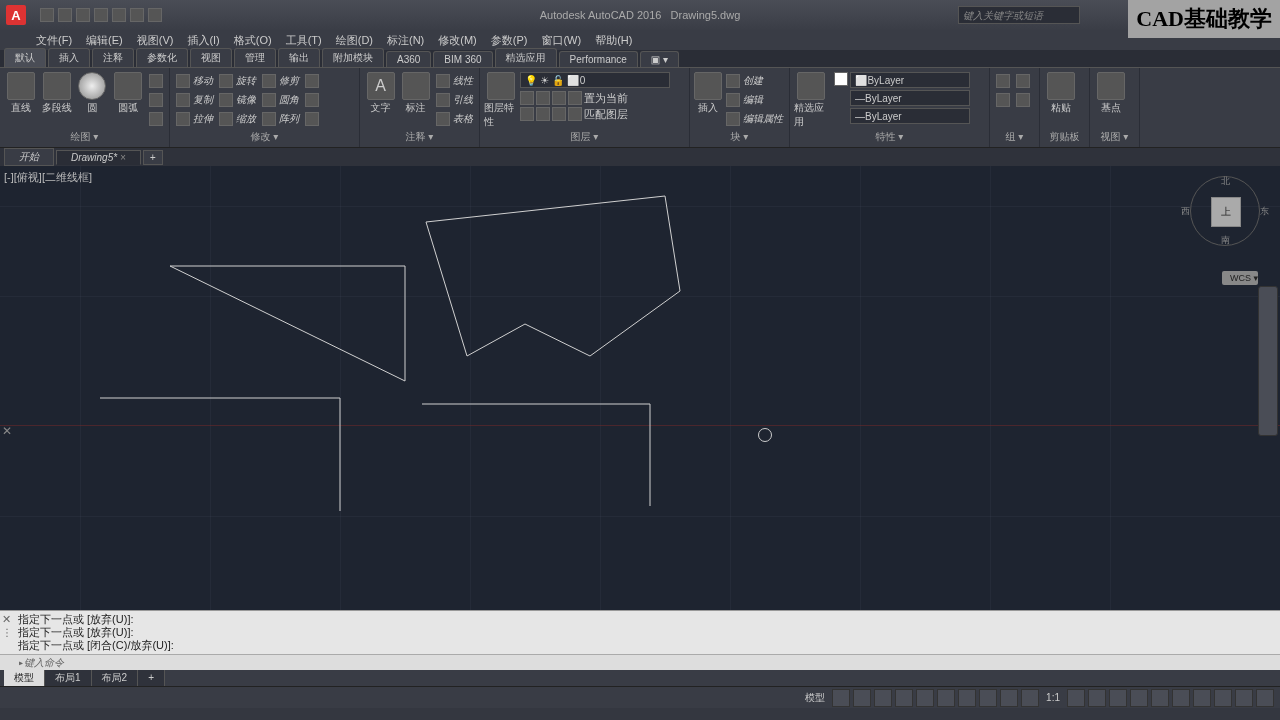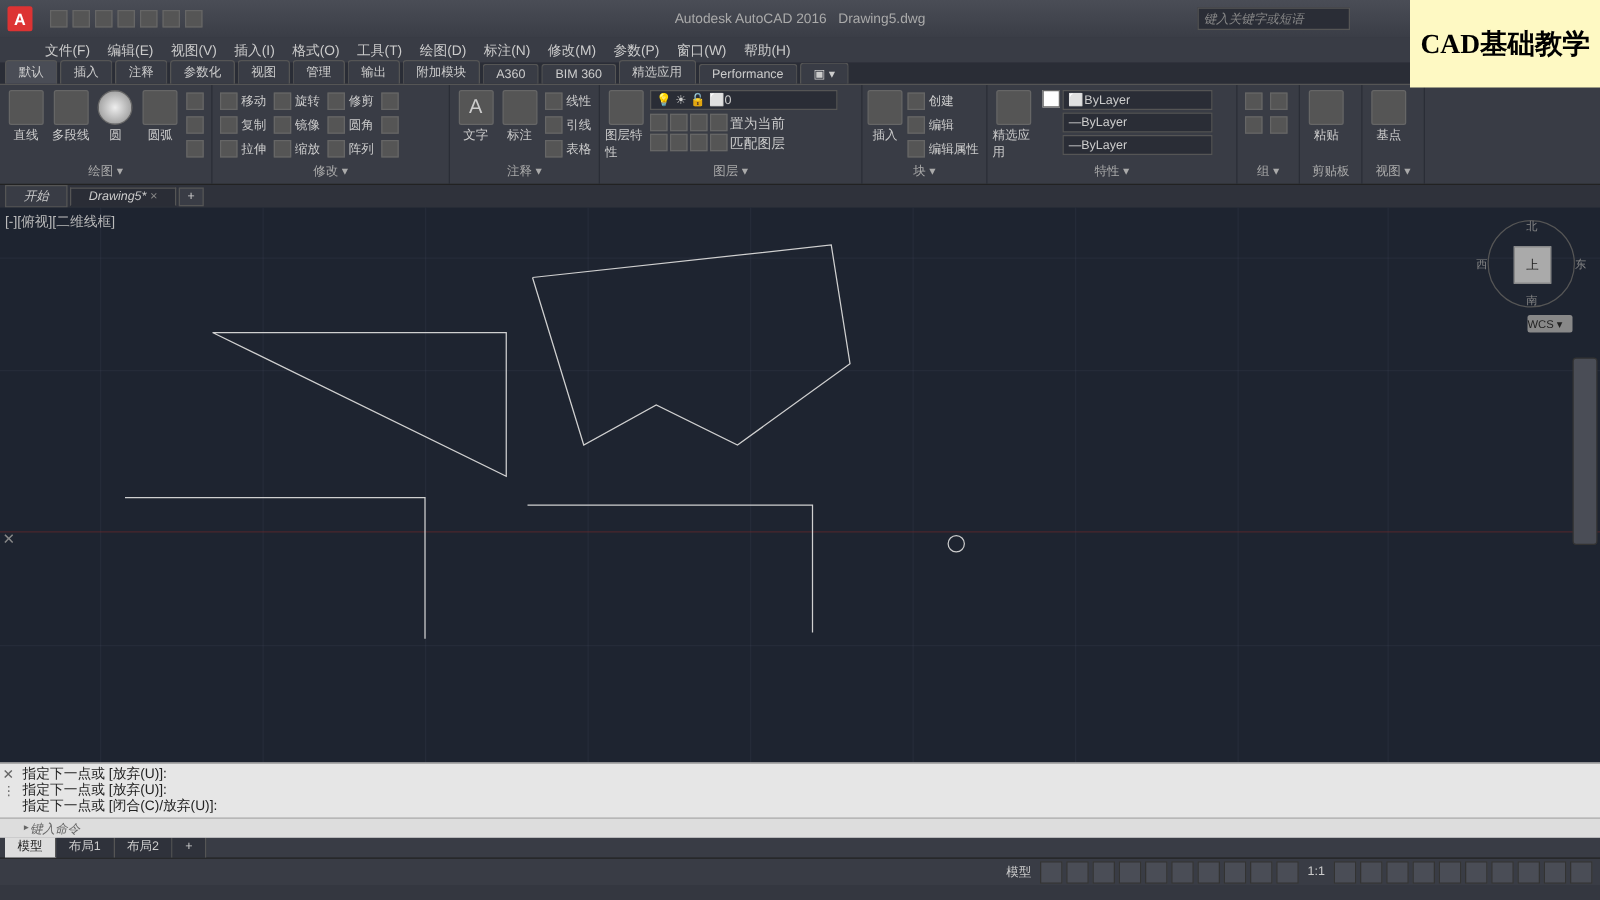--- a/index.html
+++ b/index.html
@@ -6,60 +6,60 @@
 body { width:1280px; height:720px; background:#343740; overflow:hidden; position:relative; color:#ccc; font-size:11px; }
 
 .titlebar { height:30px; background:linear-gradient(#4a4d56,#3a3d46); display:flex; align-items:center; position:relative; }
 .app-icon { width:20px; height:20px; background:#d33; margin:0 6px; border-radius:2px; display:flex; align-items:center; justify-content:center; color:#fff; font-weight:bold; font-size:13px; }
 .qa-icons { display:flex; gap:4px; margin-left:8px; }
 .qa-icons span { width:14px; height:14px; background:#555; display:inline-block; border:1px solid #666; }
 .title-center { position:absolute; left:50%; transform:translateX(-50%); color:#aaa; font-size:11px; }
 .search-box { position:absolute; right:200px; width:122px; height:18px; background:#2a2d36; border:1px solid #555; color:#888; padding:0 4px; font-size:10px; line-height:18px; font-style:italic; }
 .title-right { position:absolute; right:0; display:flex; align-items:center; gap:4px; }
 .title-right span { color:#999; font-size:10px; padding:0 2px; }
-.watermark { position:absolute; right:0; top:0; background:#fef9c3; color:#000; font-size:22px; font-weight:bold; padding:20px 8px; z-index:100; font-family:"SimHei"; }
+.watermark { position:absolute; right:0; top:0; background:#a3a3a3; color:#000; font-size:22px; font-weight:bold; padding:4px 8px; z-index:100; font-family:"SimHei"; }
 
 .menubar { height:20px; background:#393c45; display:flex; align-items:center; padding-left:30px; gap:2px; }
 .menubar span { padding:2px 6px; color:#ccc; font-size:11px; cursor:pointer; }
 
 .tabbar { height:18px; background:#2a2d36; display:flex; align-items:flex-end; padding-left:4px; gap:2px; border-bottom:1px solid #555; }
 .tab { padding:2px 10px; background:#393c45; color:#ccc; font-size:10px; border:1px solid #555; border-bottom:none; border-top-left-radius:3px; border-top-right-radius:3px; }
 .tab.active { background:#4a4d56; }
 
 .ribbon { height:80px; background:#393c45; display:flex; border-bottom:1px solid #222; }
 .panel { border-right:1px solid #2a2d36; display:flex; flex-direction:column; padding:2px 4px; position:relative; }
 .panel-body { flex:1; display:flex; align-items:flex-start; gap:2px; padding-top:2px; }
 .panel-title { text-align:center; color:#aaa; font-size:10px; padding:1px 0; margin-top:auto; }
 .big-btn { display:flex; flex-direction:column; align-items:center; width:34px; gap:1px; }
 .big-btn .ico { width:28px; height:28px; background:#555; border:1px solid #666; border-radius:2px; }
 .big-btn .lbl { font-size:10px; color:#ccc; }
 .sm-col { display:flex; flex-direction:column; gap:1px; }
 .sm-btn { display:flex; align-items:center; gap:3px; padding:0 2px; height:18px; }
 .sm-btn .sico { width:14px; height:14px; background:#555; border:1px solid #666; }
-.sm-btn .slbl { font-size:10px; color:#ccc; white-space:nowrap; }
+.sm-btn .slbl { font-size:10px; color:#ccc; white-space:nowrap;font-style:italic; }
 .circle-btn .ico { border-radius:50%; background:radial-gradient(#eee,#888); }
 .combo { height:16px; background:#2a2d36; border:1px solid #555; color:#ccc; font-size:10px; padding:0 4px; display:flex; align-items:center; }
 .row-icons { display:flex; gap:2px; }
 .row-icons span { width:14px; height:14px; background:#555; border:1px solid #666; display:inline-block; }
 
 .filetabs { height:18px; background:#2f323b; display:flex; align-items:center; padding-left:4px; gap:2px; }
 .ftab { padding:1px 14px; background:#393c45; color:#ccc; font-size:10px; border:1px solid #555;font-style:italic; }
 .ftab.active { background:#2a2d36; border-bottom:1px solid #2a2d36; }
 
 .canvas-area { position:relative; height:444px; background:#1e2430; overflow:hidden; }
 .vp-label { position:absolute; top:4px; left:4px; color:#bbb; font-size:11px; }
 .grid-v { position:absolute; top:0; bottom:0; width:1px; background:rgba(80,90,110,0.15); }
 .grid-h { position:absolute; left:0; right:0; height:1px; background:rgba(80,90,110,0.15); }
 .axis-h { position:absolute; left:0; right:0; height:1px; background:rgba(120,40,40,0.5); }
 .shape { position:absolute; fill:none; stroke:#d0d0d0; stroke-width:1; }
 .viewcube { position:absolute; top:10px; right:20px; width:70px; height:100px; }
 .vc-ring { width:70px; height:70px; border:1px solid #555; border-radius:50%; position:relative; }
 .vc-face { position:absolute; top:20px; left:20px; width:30px; height:30px; background:#aaa; border:1px solid #888; display:flex; align-items:center; justify-content:center; color:#222; font-size:10px; }
 .vc-dir { position:absolute; color:#888; font-size:9px; }
-.wcs { position:absolute; top:76px; right:2px; width:36px; height:14px; background:#888; color:#222; font-size:9px; text-align:left; border-radius:2px; line-height:14px; }
+.wcs { position:absolute; top:95px; right:2px; width:36px; height:14px; background:#888; color:#222; font-size:9px; text-align:right; border-radius:2px; line-height:14px; }
 .nav-bar { position:absolute; right:2px; top:120px; width:20px; height:150px; background:#4a4d56; border:1px solid #333; border-radius:3px; }
 .closex { position:absolute; left:2px; top:258px; color:#888; font-size:12px; cursor:pointer; }
 .pan-cursor { position:absolute; width:14px; height:14px; border:1.5px solid #ccc; border-radius:50%; }
 
 .cmd-area { height:60px; background:#e6e6e6; color:#222; font-size:11px; position:relative; border-top:1px solid #999; }
 .cmd-history { padding:2px 18px; line-height:13px; font-family:monospace,"Microsoft YaHei"; }
 .cmd-input-row { position:absolute; bottom:0; left:0; right:0; height:16px; background:#ddd; border-top:1px solid #aaa; display:flex; align-items:center; padding-left:18px; font-family:monospace; color:#666; font-style:italic; font-size:10px; }
 .cmd-x { position:absolute; left:2px; top:2px; color:#666; cursor:pointer; font-size:11px; }
 .cmd-handle { position:absolute; left:2px; top:16px; color:#666; font-size:10px; }
 

